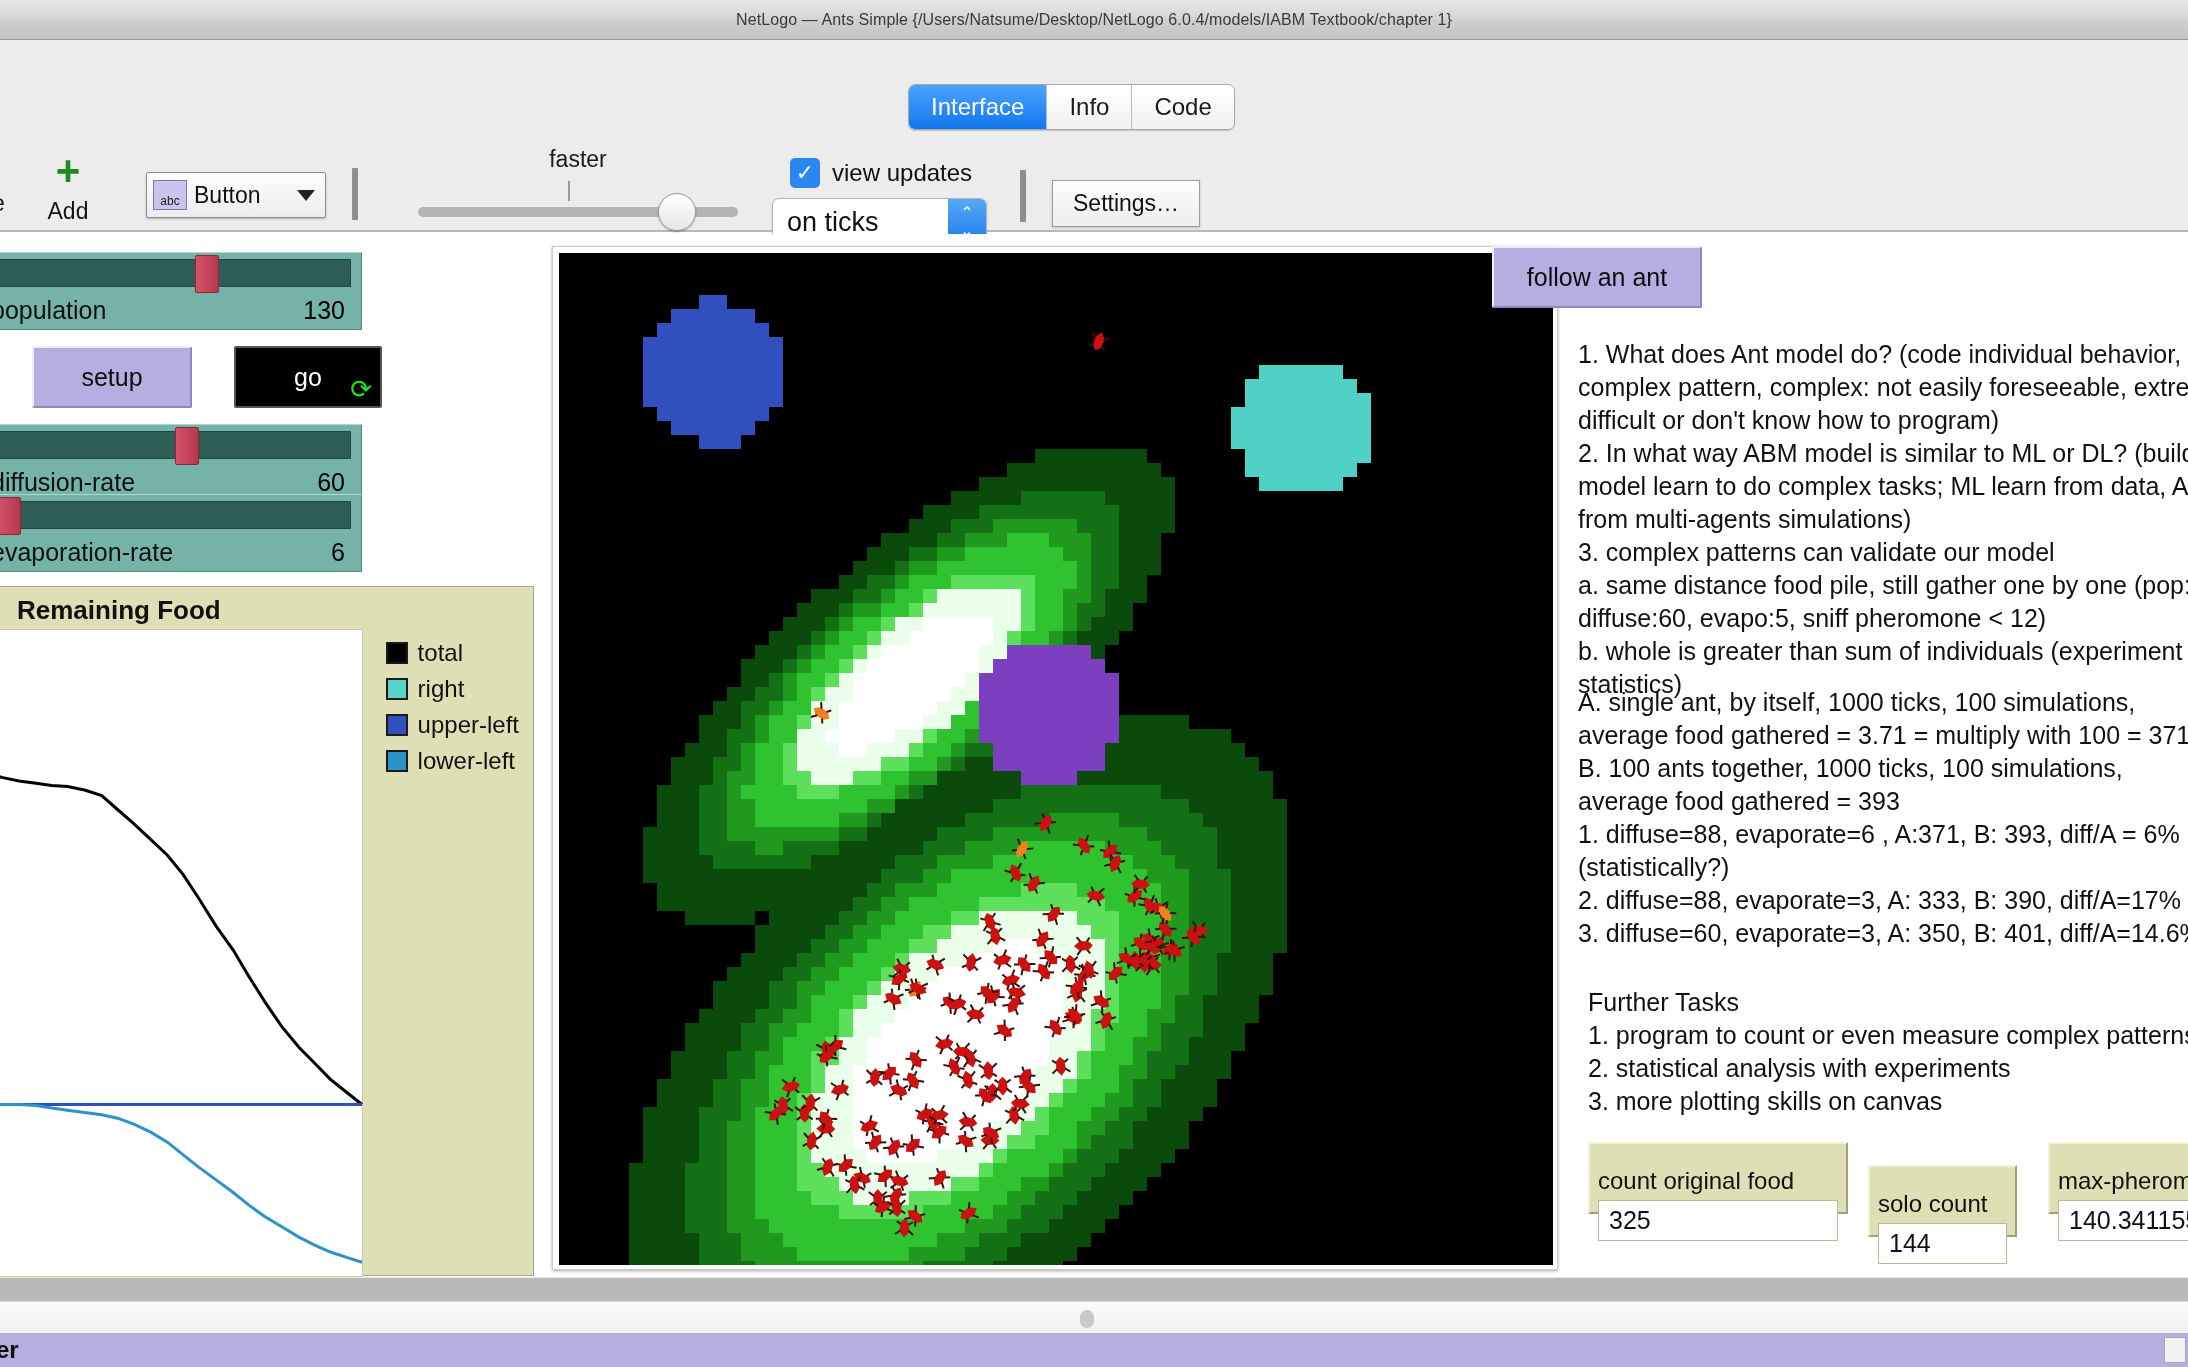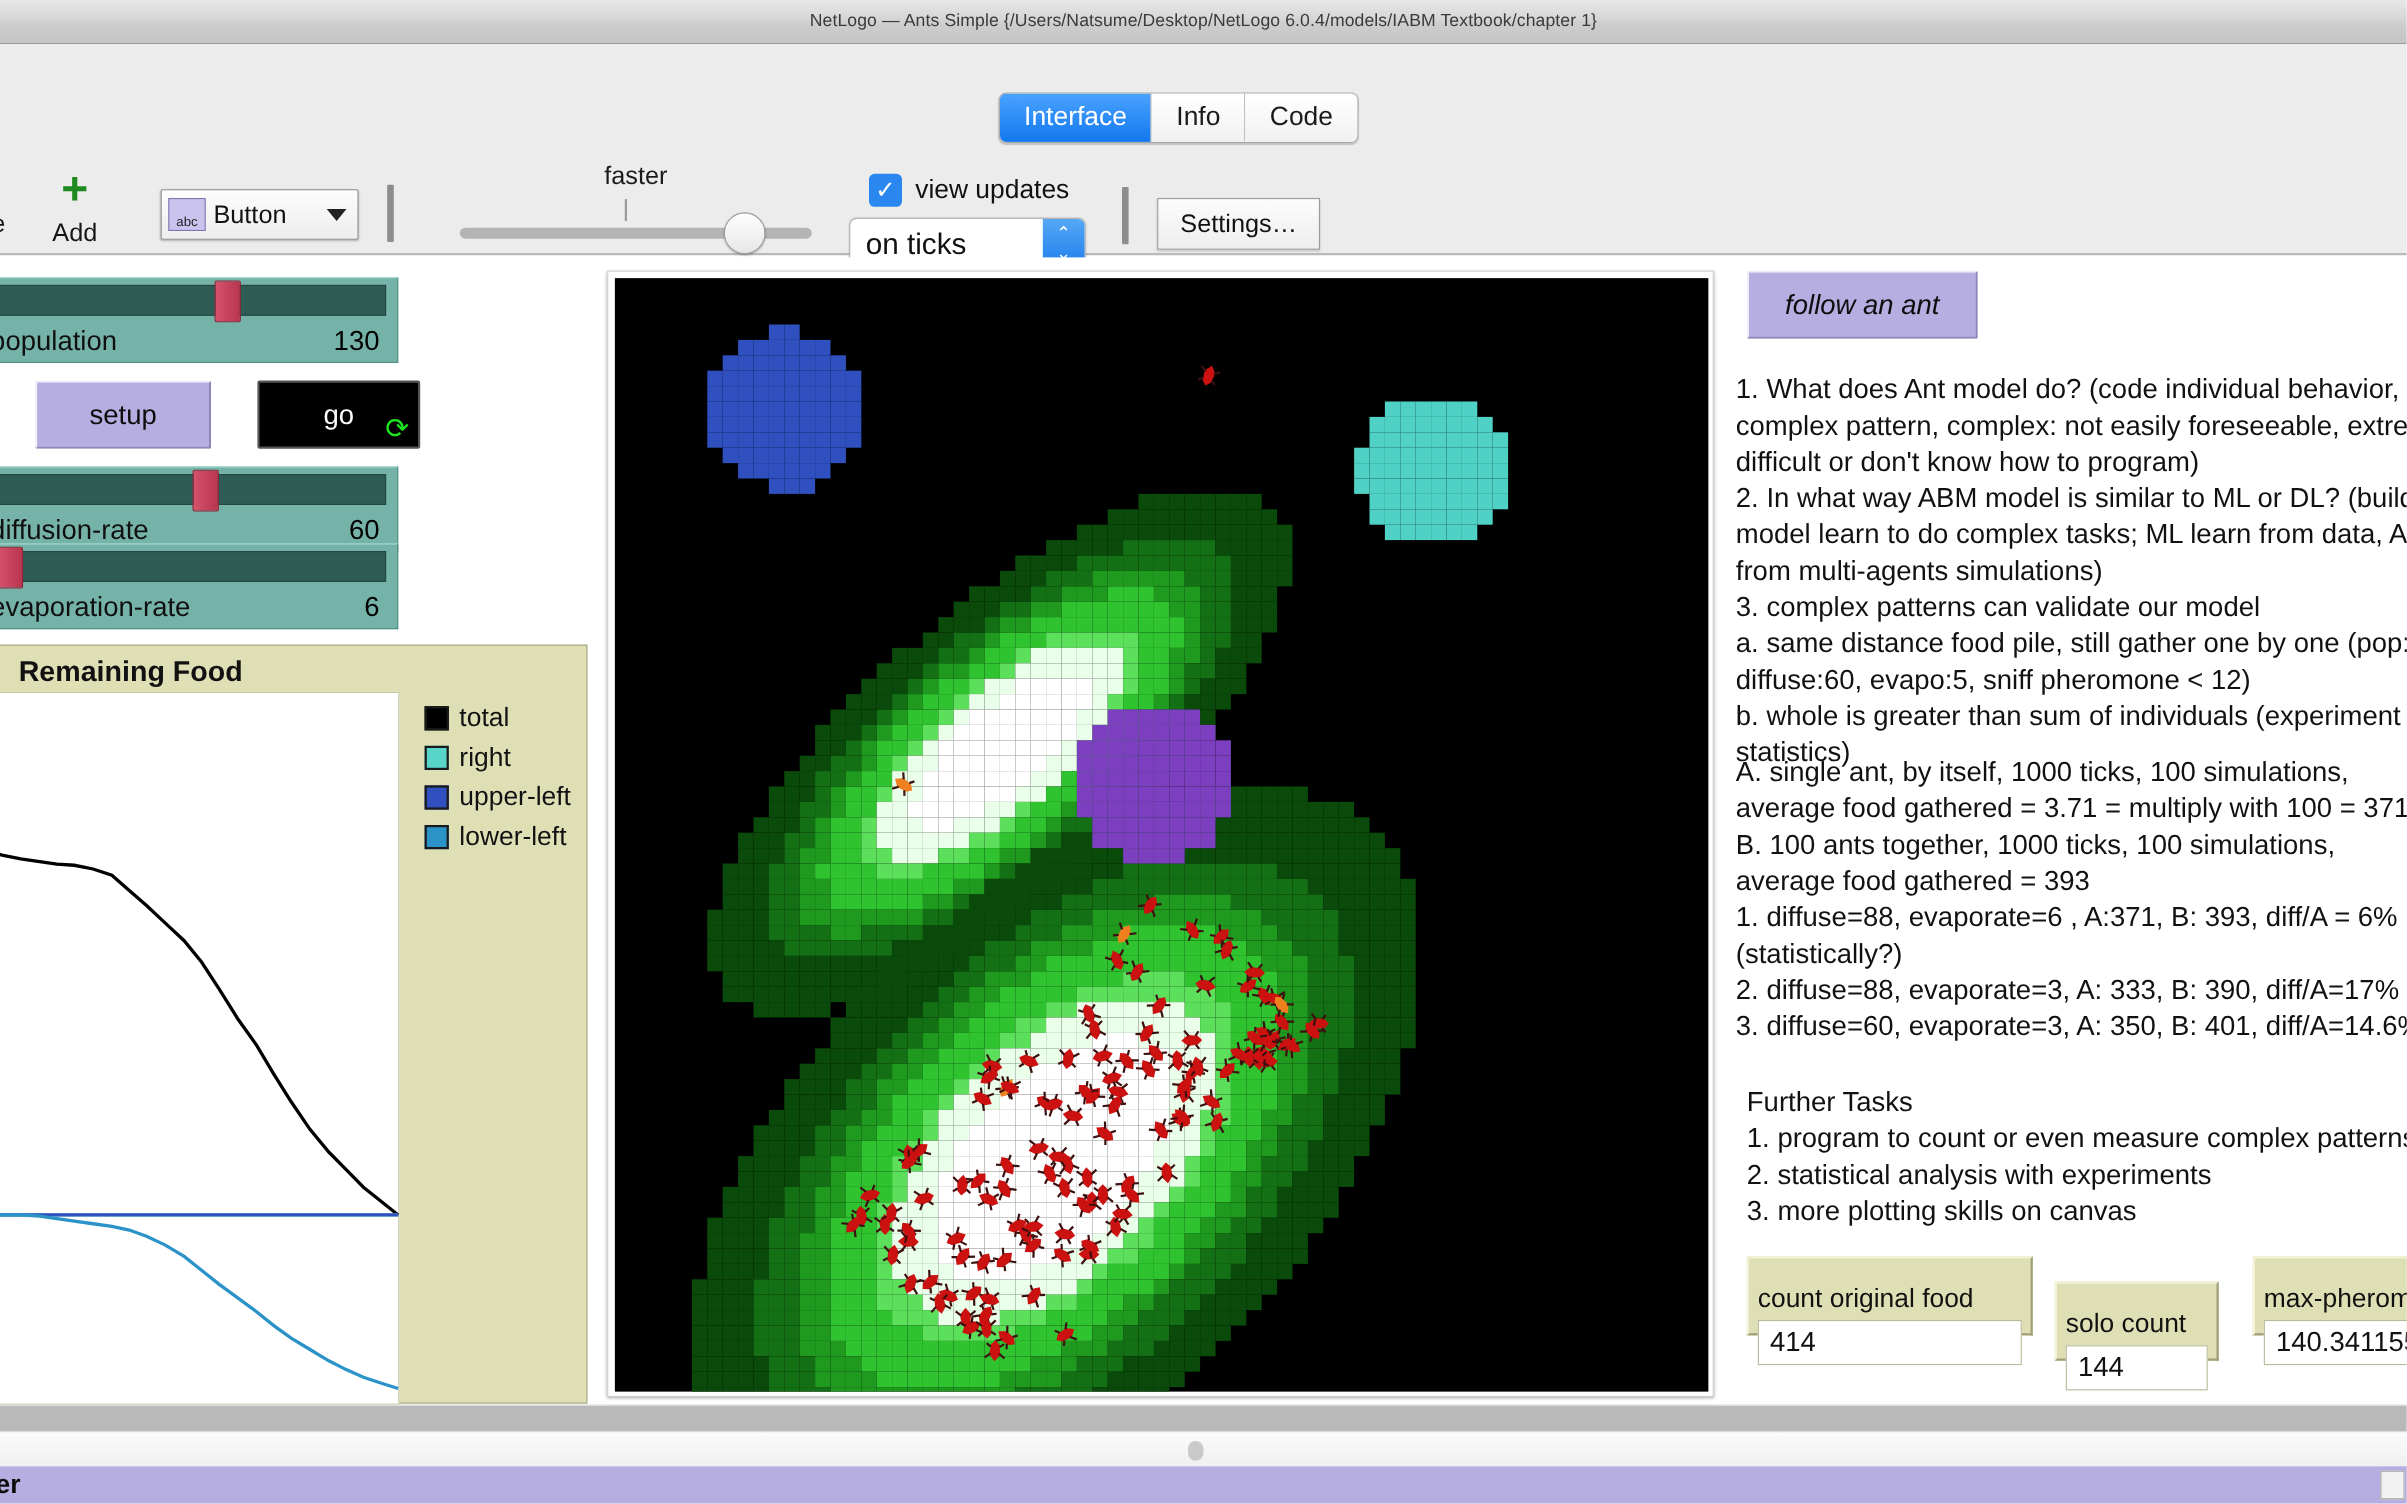--- a/index.html
+++ b/index.html
@@ -3085,21 +3085,21 @@
               <path d="M -2 -4 L -6 -9 M -2 4 L -6 9 M 4 -4 L 7 -8 M 4 4 L 7 8" stroke="#3d1010" stroke-width="2" fill="none"></path>
             </g>
             <g transform="translate(340.0,928.0) rotate(17.2)">
               <path d="M -9 0 L -3 -5 L 6 -4 L 10 0 L 6 4 L -3 5 Z" fill="#cc1111"></path>
               <path d="M -2 -4 L -6 -9 M -2 4 L -6 9 M 4 -4 L 7 -8 M 4 4 L 7 8" stroke="#3d1010" stroke-width="2" fill="none"></path>
             </g>
           </svg>
       </div>
     </div>
 
-    <div class="nl-button normal" style="left:1588px; top:12px; width:210px; height:62px;font-style:italic;">follow an ant</div>
+    <div class="nl-button normal" style="left:1492px; top:12px; width:210px; height:62px;">follow an ant</div>
 
     <div class="note" style="left:1578px; top:104px; width:612px;">1. What does Ant model do? (code individual behavior, sim
 complex pattern, complex: not easily foreseeable, extrem
 difficult or don't know how to program)
 2. In what way ABM model is similar to ML or DL? (build a 
 model learn to do complex tasks; ML learn from data, ABM
 from multi-agents simulations)
 3. complex patterns can validate our model
 a. same distance food pile, still gather one by one (pop:13
 diffuse:60, evapo:5, sniff pheromone &lt; 12)
@@ -3113,21 +3113,21 @@
 (statistically?)
 2. diffuse=88, evaporate=3, A: 333, B: 390, diff/A=17%
 3. diffuse=60, evaporate=3, A: 350, B: 401, diff/A=14.6%</div>
     <div class="note" style="left:1588px; top:752px; width:602px;">Further Tasks
 1. program to count or even measure complex patterns
 2. statistical analysis with experiments
 3. more plotting skills on canvas</div>
 
     <div class="monitor" style="left:1588px; top:908px; width:260px; height:72px;">
       <div class="monitor-label">count original food</div>
-      <div class="monitor-value">414</div>
+      <div class="monitor-value">325</div>
     </div>
     <div class="monitor" style="left:1868px; top:931px; width:149px; height:72px;">
       <div class="monitor-label">solo count</div>
       <div class="monitor-value">144</div>
     </div>
     <div class="monitor" style="left:2048px; top:908px; width:210px; height:72px;">
       <div class="monitor-label">max-pheromone</div>
       <div class="monitor-value">140.34115594</div>
     </div>
 

